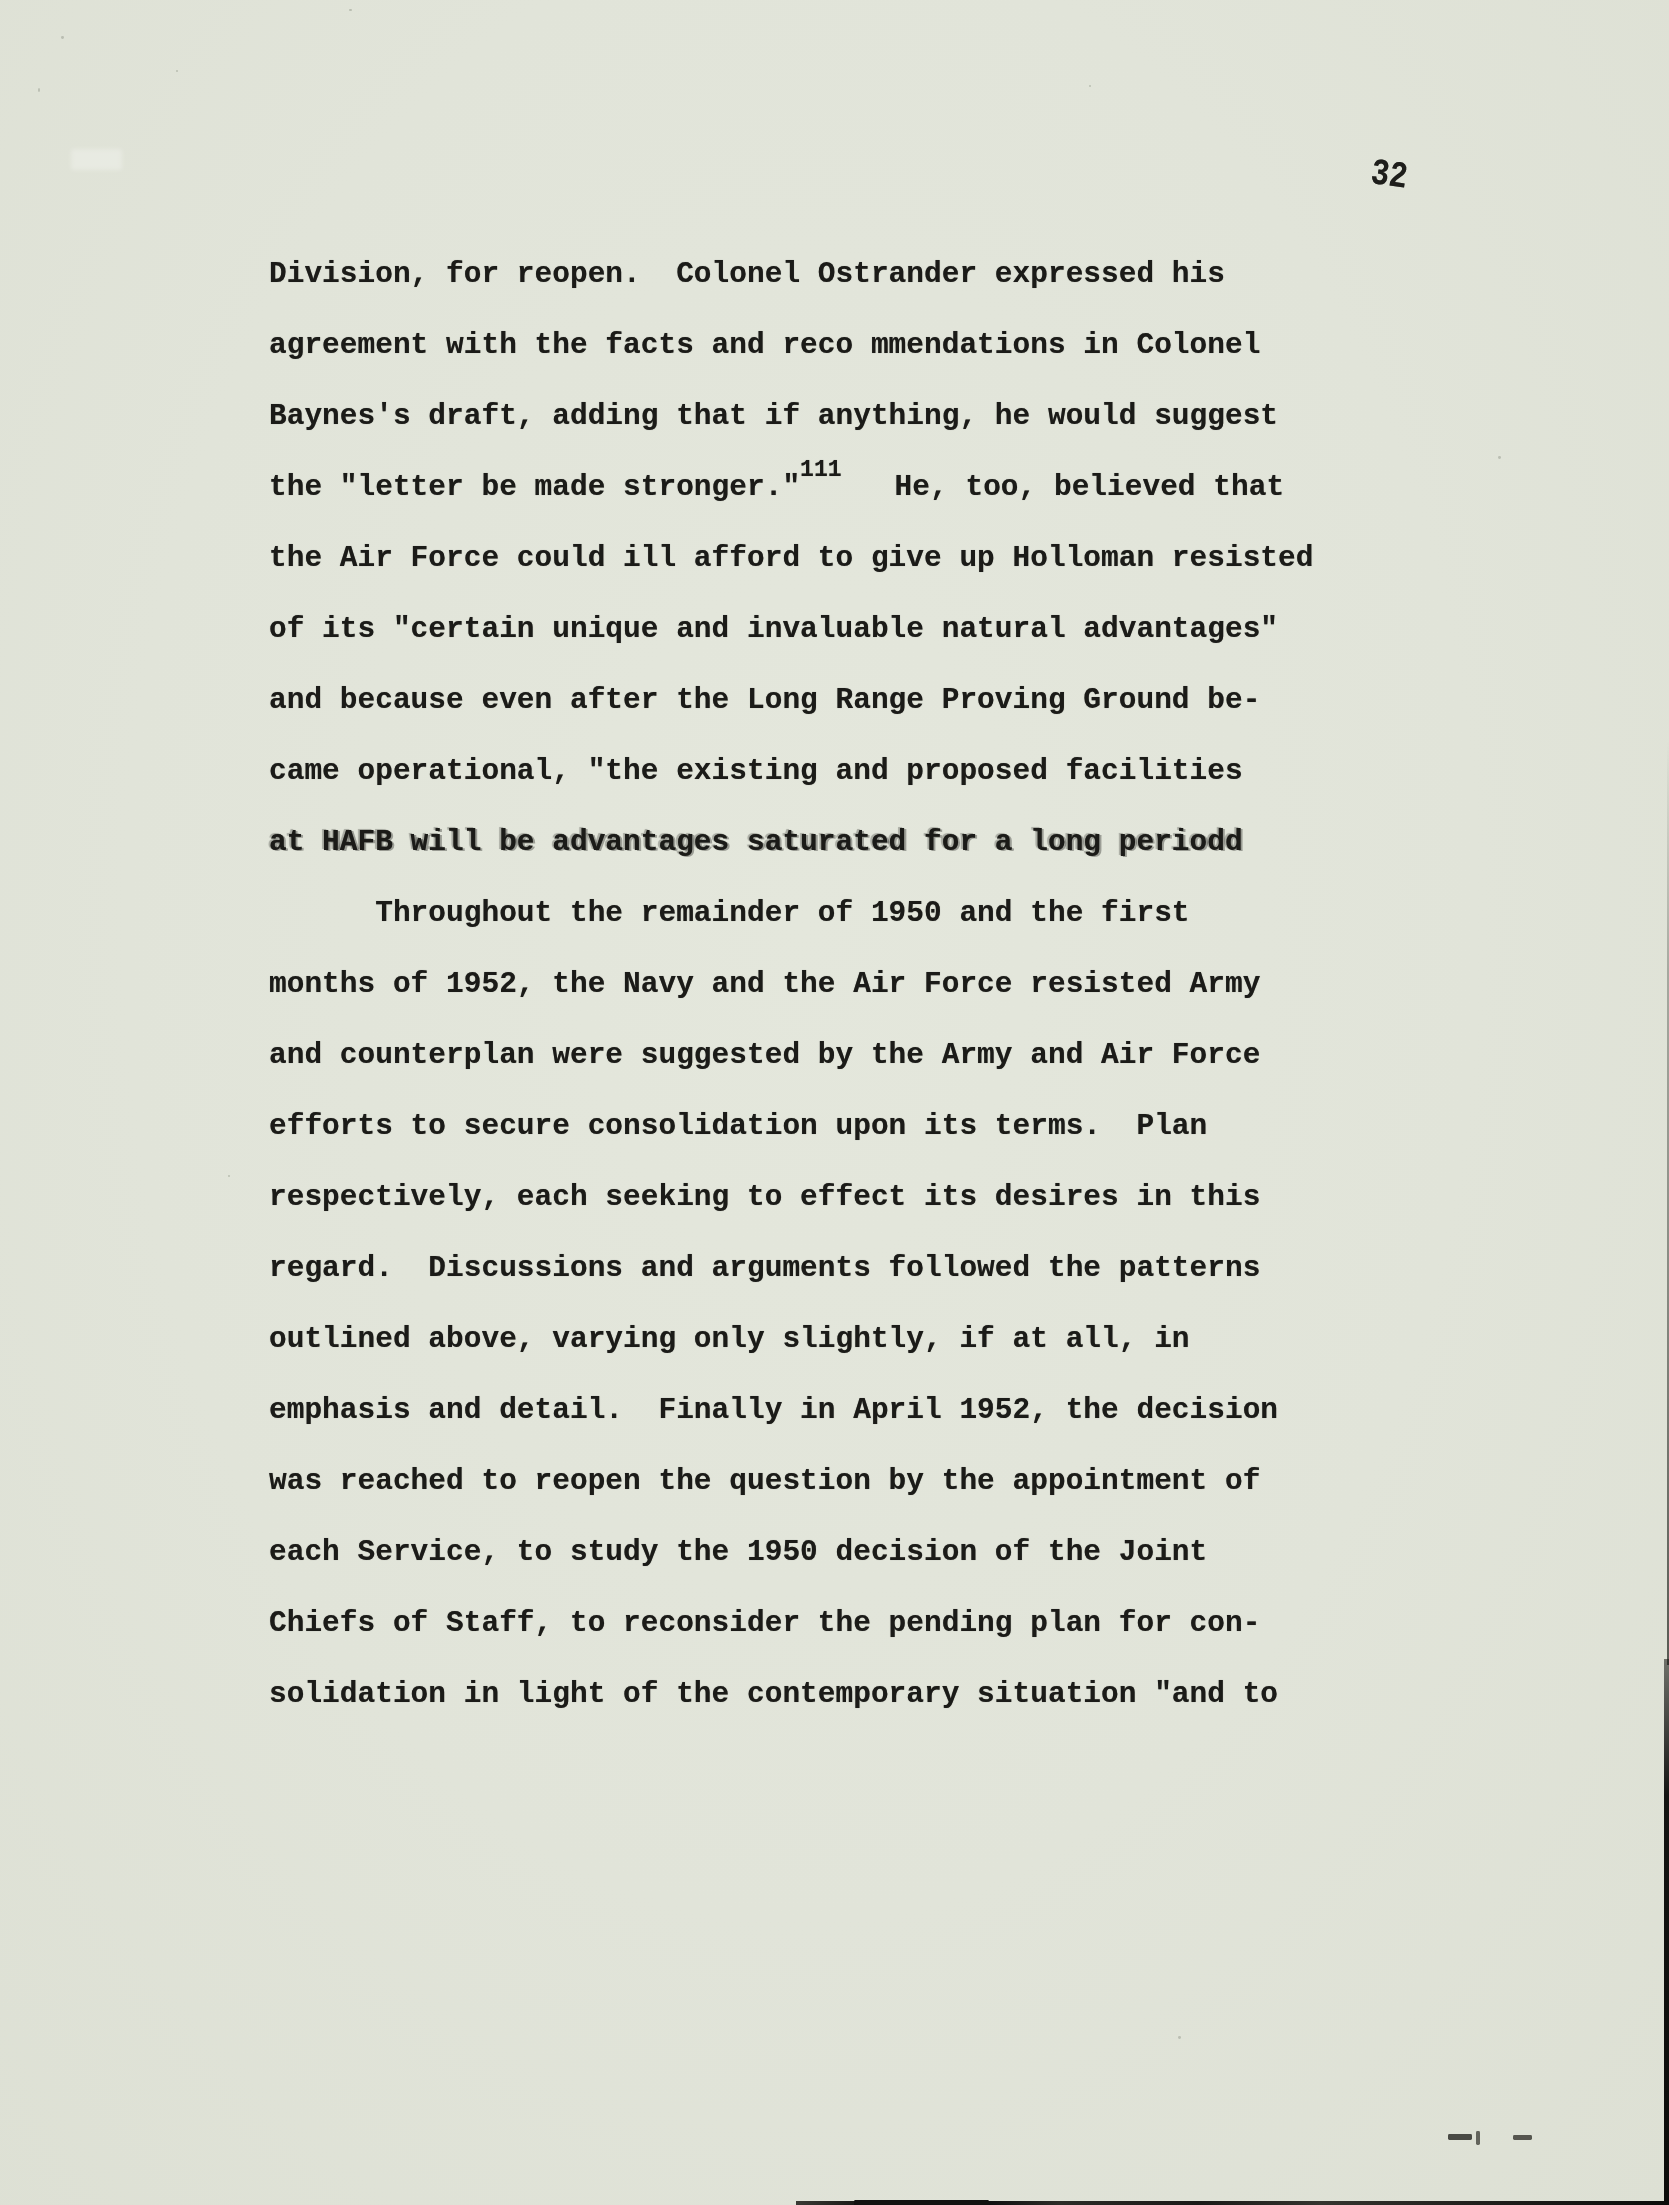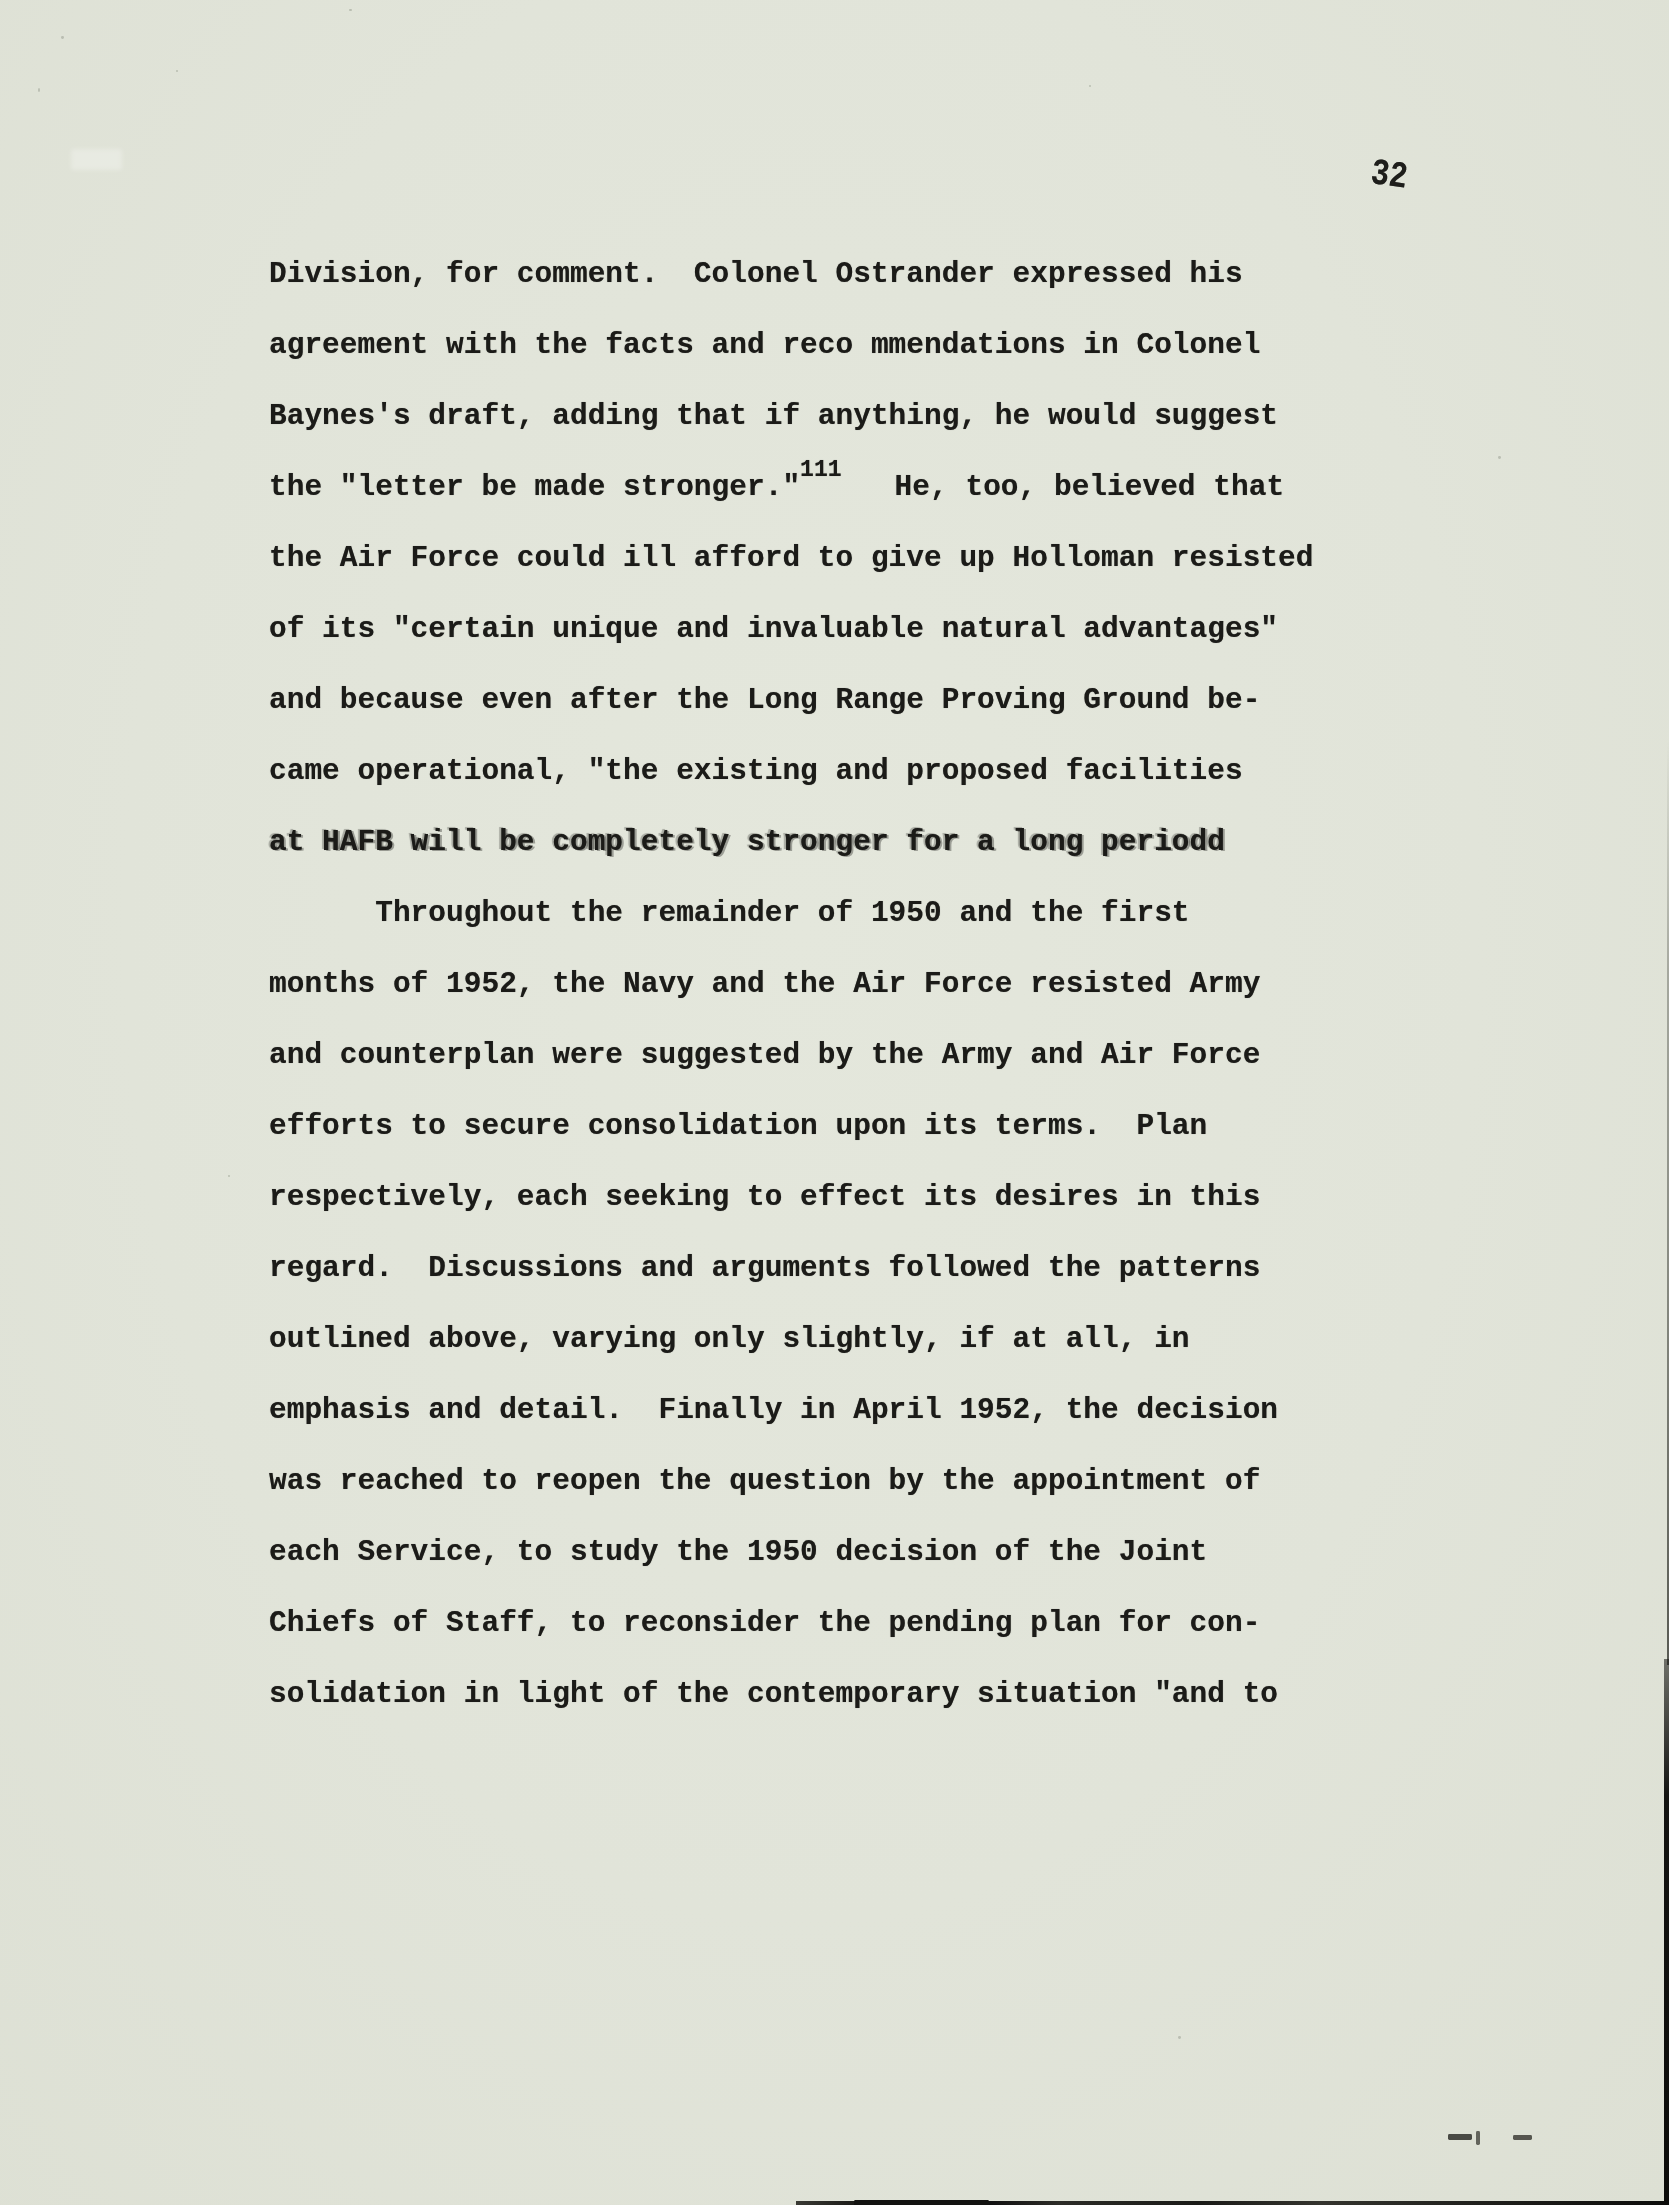--- a/index.html
+++ b/index.html
@@ -91,29 +91,29 @@
   .speck.s8{left:1178px;top:2036px;}
 </style>
 </head>
 <body>
 
 <div class="page">
 
   <div class="page-number">32</div>
 
   <div class="text-block">
-      <div class="line"><span class="">Division, for comment.  Colonel Ostrander expressed his</span></div>
+      <div class="line"><span class="">Division, for reopen.  Colonel Ostrander expressed his</span></div>
       <div class="line"><span class="">agreement with the facts and reco mmendations in Colonel</span></div>
       <div class="line"><span class="">Baynes's draft, adding that if anything, he would suggest</span></div>
       <div class="line"><span class="">the "letter be made stronger."</span><span class="sup ">111</span><span class="">   He, too, believed that</span></div>
       <div class="line"><span class="">the Air Force could ill afford to give up Holloman resisted</span></div>
       <div class="line"><span class="">of its "certain unique and invaluable natural advantages"</span></div>
       <div class="line"><span class="">and because even after the Long Range Proving Ground be-</span></div>
       <div class="line"><span class="">came operational, "the existing and proposed facilities</span></div>
-      <div class="line"><span class="smudged">at HAFB will be completely stronger for a long periodd</span></div>
+      <div class="line"><span class="smudged">at HAFB will be advantages saturated for a long periodd</span></div>
       <div class="line"><span class="">      Throughout the remainder of 1950 and the first</span></div>
       <div class="line"><span class="">months of 1952, the Navy and the Air Force resisted Army</span></div>
       <div class="line"><span class="">and counterplan were suggested by the Army and Air Force</span></div>
       <div class="line"><span class="">efforts to secure consolidation upon its terms.  Plan</span></div>
       <div class="line"><span class="">respectively, each seeking to effect its desires in this</span></div>
       <div class="line"><span class="">regard.  Discussions and arguments followed the patterns</span></div>
       <div class="line"><span class="">outlined above, varying only slightly, if at all, in</span></div>
       <div class="line"><span class="">emphasis and detail.  Finally in April 1952, the decision</span></div>
       <div class="line"><span class="">was reached to reopen the question by the appointment of</span></div>
       <div class="line"><span class="">each Service, to study the 1950 decision of the Joint</span></div>

